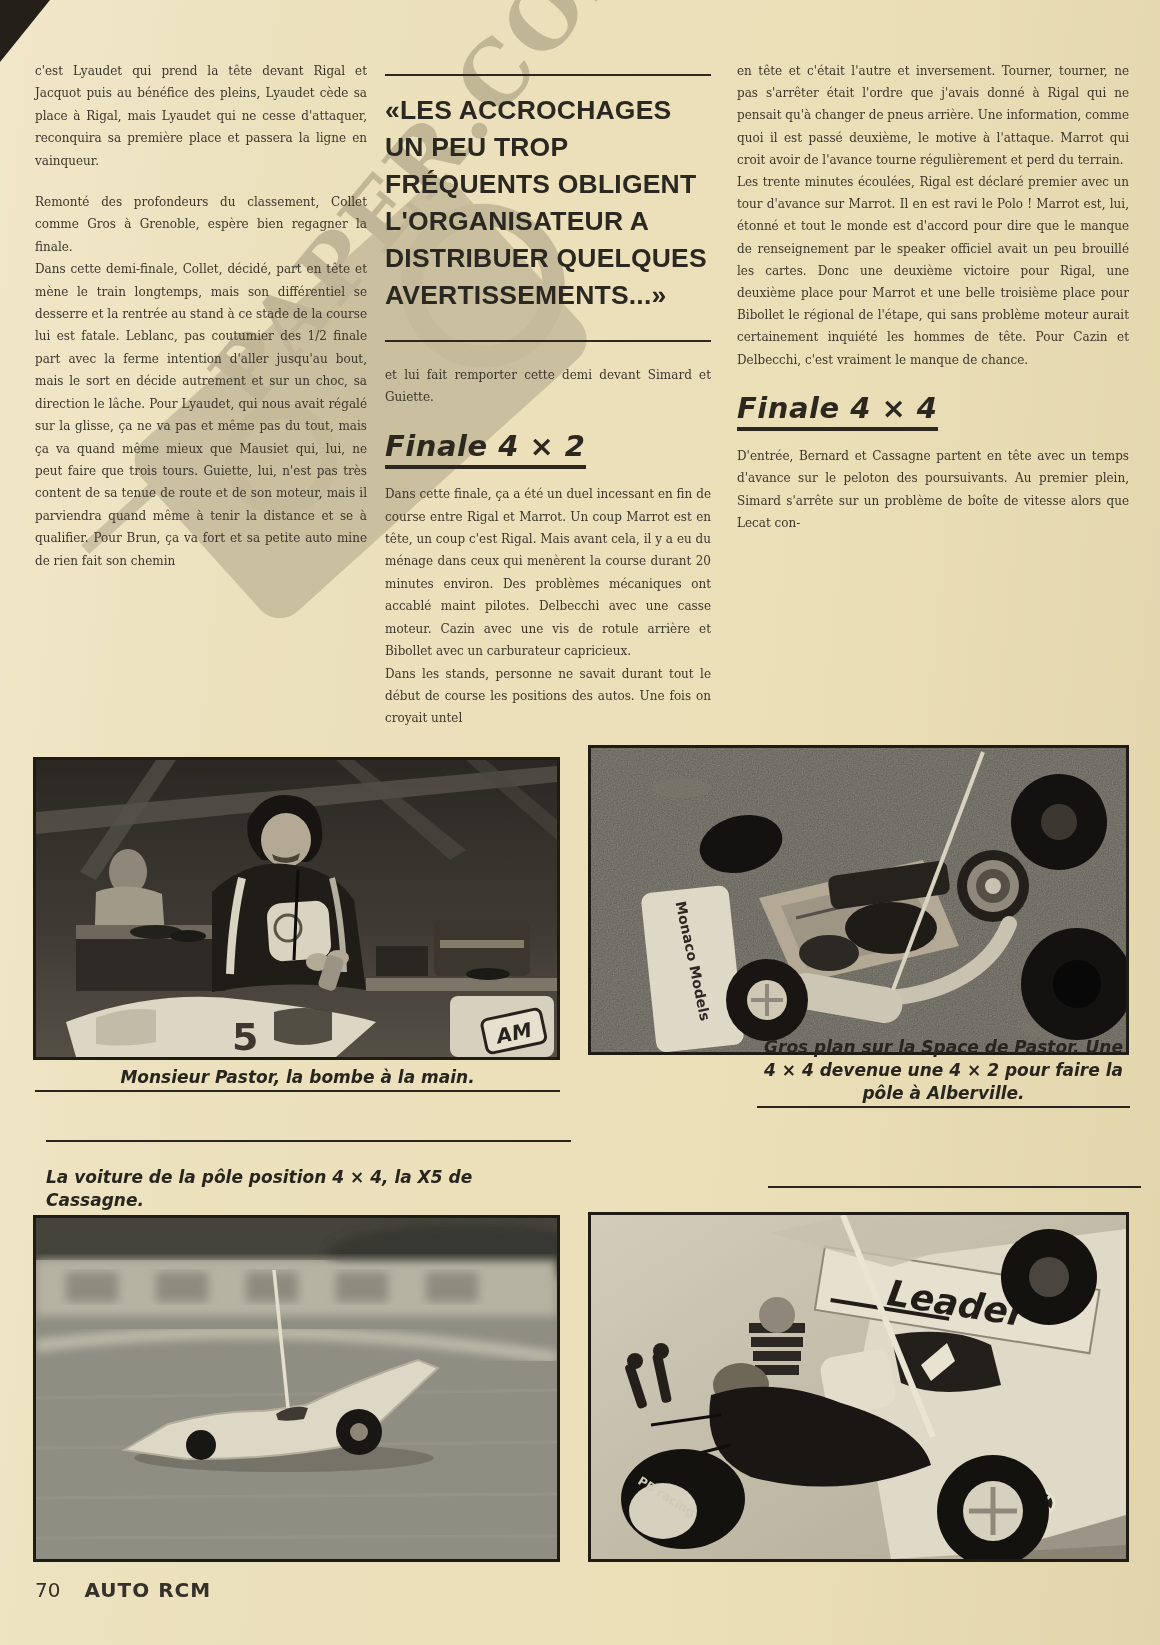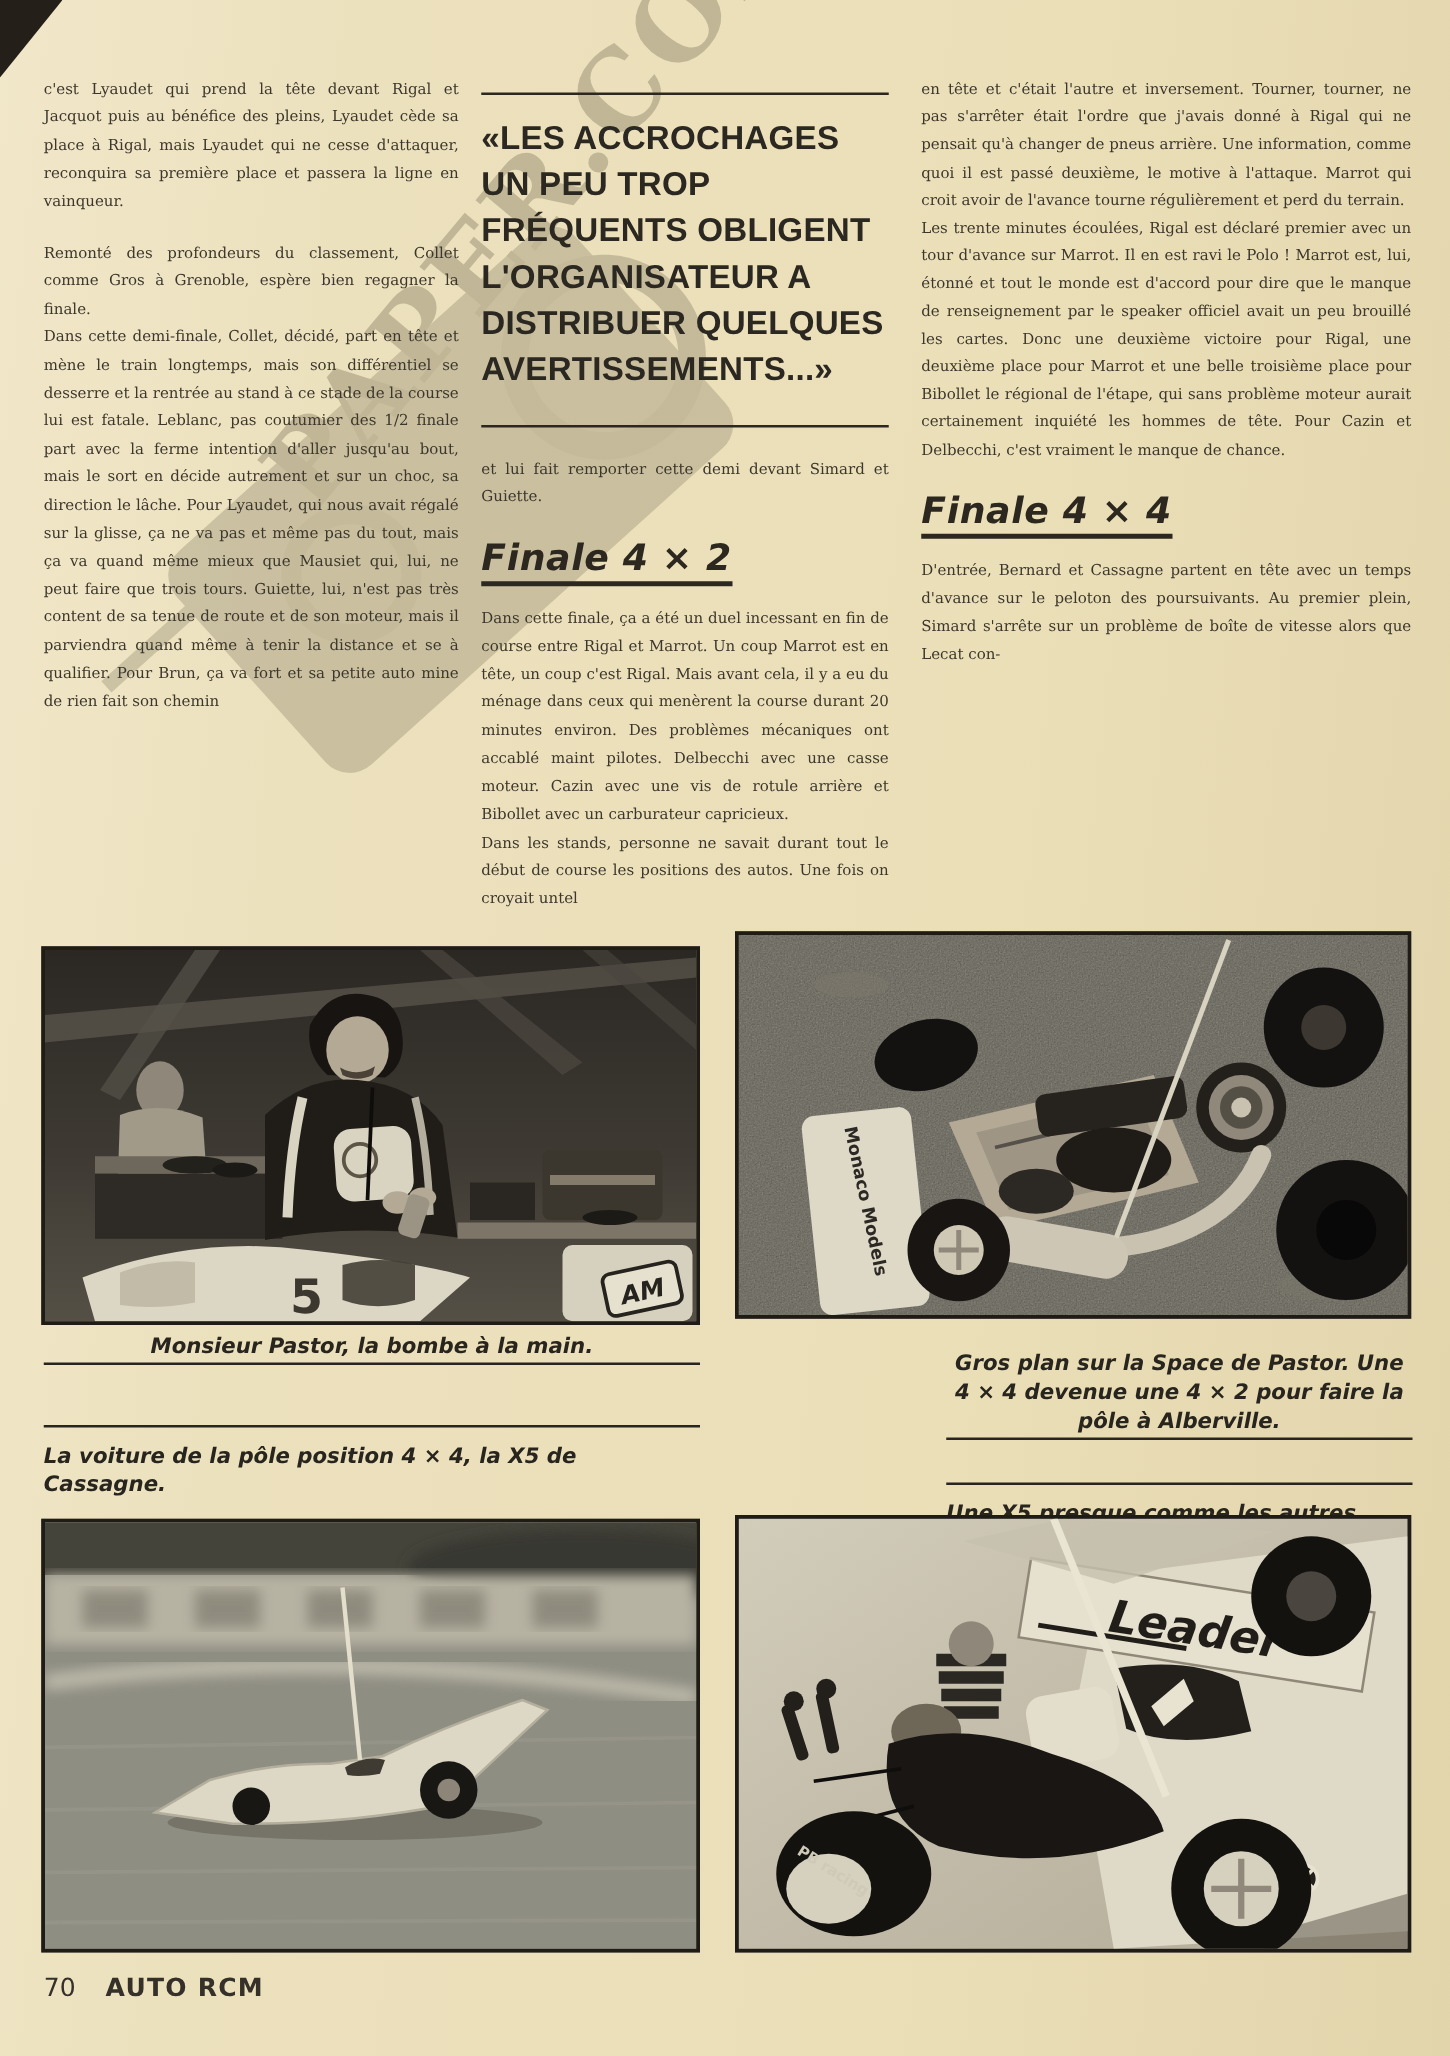--- a/index.html
+++ b/index.html
@@ -49,24 +49,24 @@
   .photo svg{display:block;}
   .ph1{left:33px;top:757px;width:521px;height:297px;}
   .ph2{left:588px;top:745px;width:535px;height:304px;}
   .ph3{left:33px;top:1215px;width:521px;height:341px;}
   .ph4{left:588px;top:1212px;width:535px;height:344px;}
   
   .caption{position:absolute;font-family:"DejaVu Sans",sans-serif;
     font-style:italic;font-weight:bold;font-size:17px;line-height:23px;
     color:#282username:#28251e;color:#28251e;}
   .cap-under{border-bottom:2.5px solid #28251e;padding-bottom:1px;text-align:center;}
-  .cap-over{border-top:2.5px solid #28251e;padding-top:12px;}
+  .cap-over{border-top:2.5px solid #28251e;padding-top:24px;margin-left:11px;}
   .capL1{left:35px;top:1066px;width:525px;}
   .capL2{left:35px;top:1140px;width:525px;}
-  .capR1{left:757px;top:1080px;width:373px;}
+  .capR1{left:757px;top:1036px;width:373px;}
   .capR2{left:757px;top:1186px;width:373px;}
   
   .footer{position:absolute;left:35px;top:1578px;
     font-family:"DejaVu Sans",sans-serif;font-size:20px;color:#35302a;}
   .footer .pnum{font-weight:400;margin-right:24px;}
   .footer .mag{font-weight:900;letter-spacing:1px;}
 </style>
 </head>
 <body>
 

